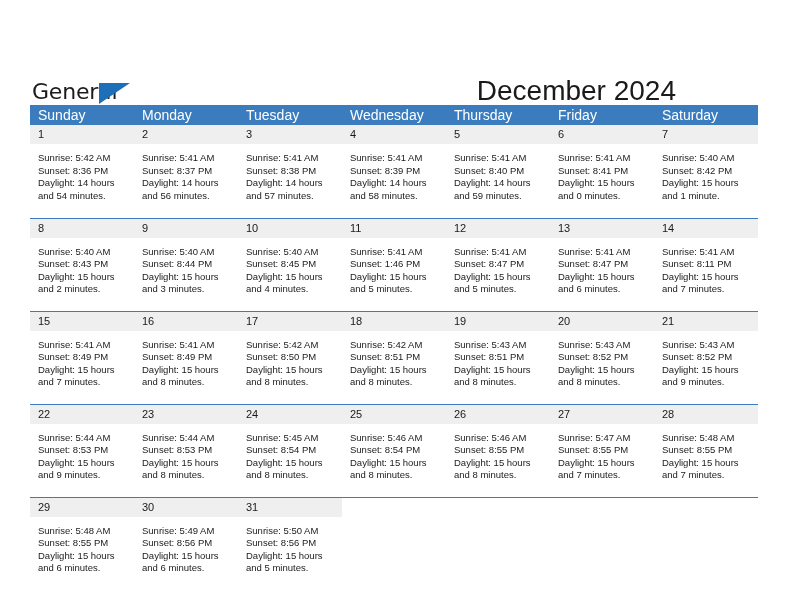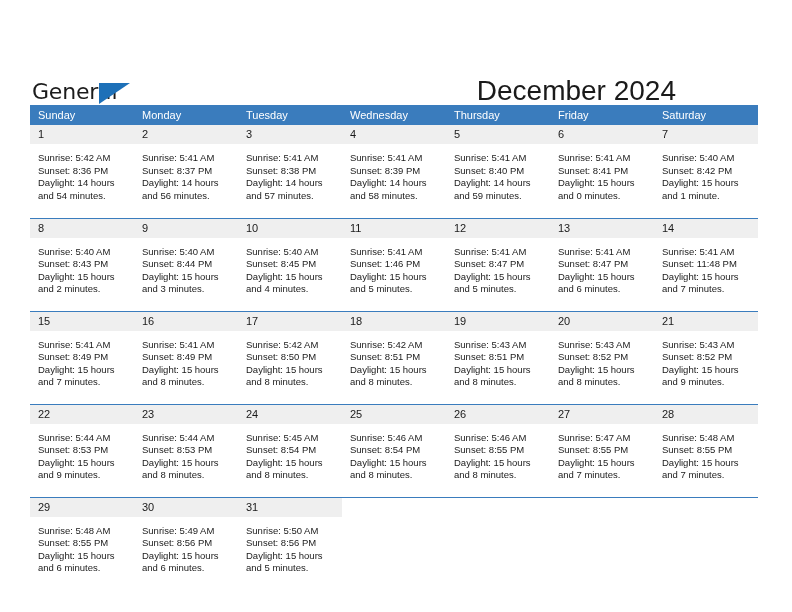--- a/index.html
+++ b/index.html
@@ -94,21 +94,21 @@
   table.cal {
     border-collapse: collapse;
     table-layout: fixed;
     width: 728px;
   }
   table.cal col { width: 104px; }
 
   thead th {
     background: #3a7cbd;
     color: #ffffff;
-    font-size: 11px;
+    font-size: 14px;
     font-weight: normal;
     text-align: left;
     padding: 4px 0 4px 8px;
     height: 20px;
     line-height: 12px;
     vertical-align: middle;
   }
 
   tbody tr.week {
     height: 93px;
@@ -301,21 +301,21 @@
                 <div>Sunrise: 5:41 AM</div>
                 <div>Sunset: 8:47 PM</div>
                 <div>Daylight: 15 hours</div>
                 <div>and 6 minutes.</div>
               </div>
             </td>
             <td class="daycell">
               <div class="daynum">14</div>
               <div class="dayinfo">
                 <div>Sunrise: 5:41 AM</div>
-                <div>Sunset: 11:48 PM</div>
+                <div>Sunset: 8:11 PM</div>
                 <div>Daylight: 15 hours</div>
                 <div>and 7 minutes.</div>
               </div>
             </td>
           </tr>
           <tr class="week">
             <td class="daycell">
               <div class="daynum">15</div>
               <div class="dayinfo">
                 <div>Sunrise: 5:41 AM</div>

